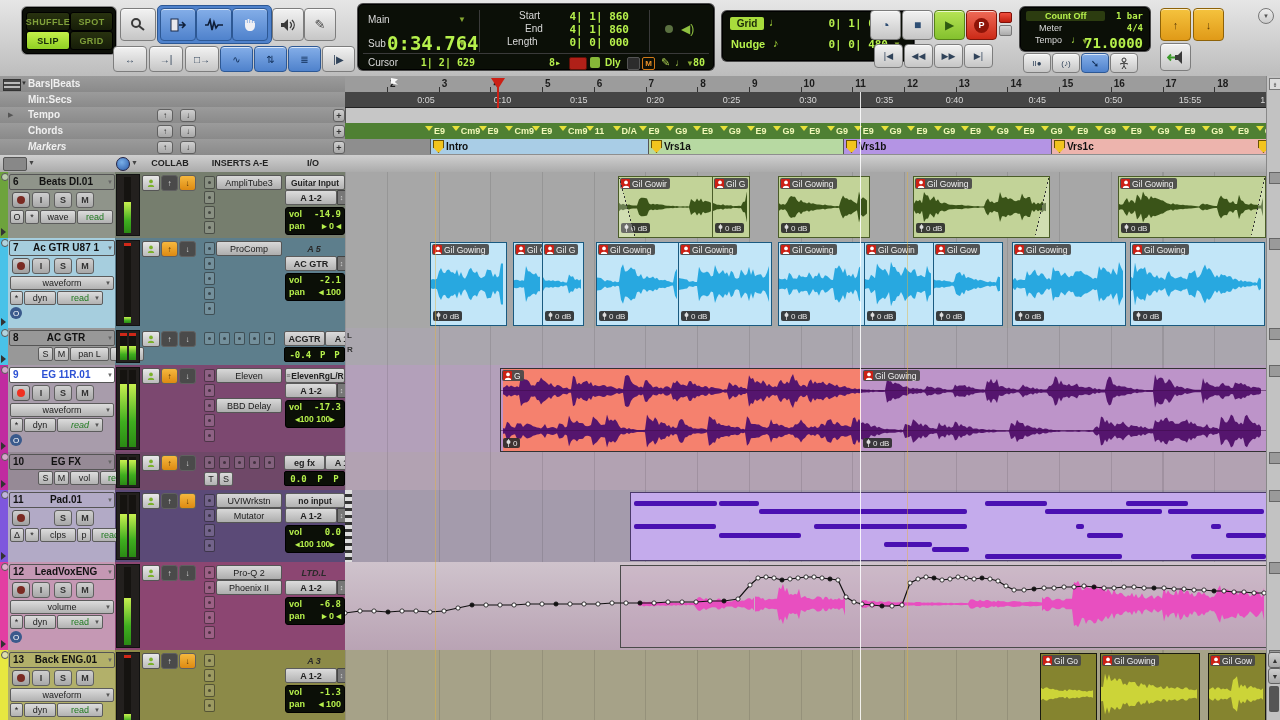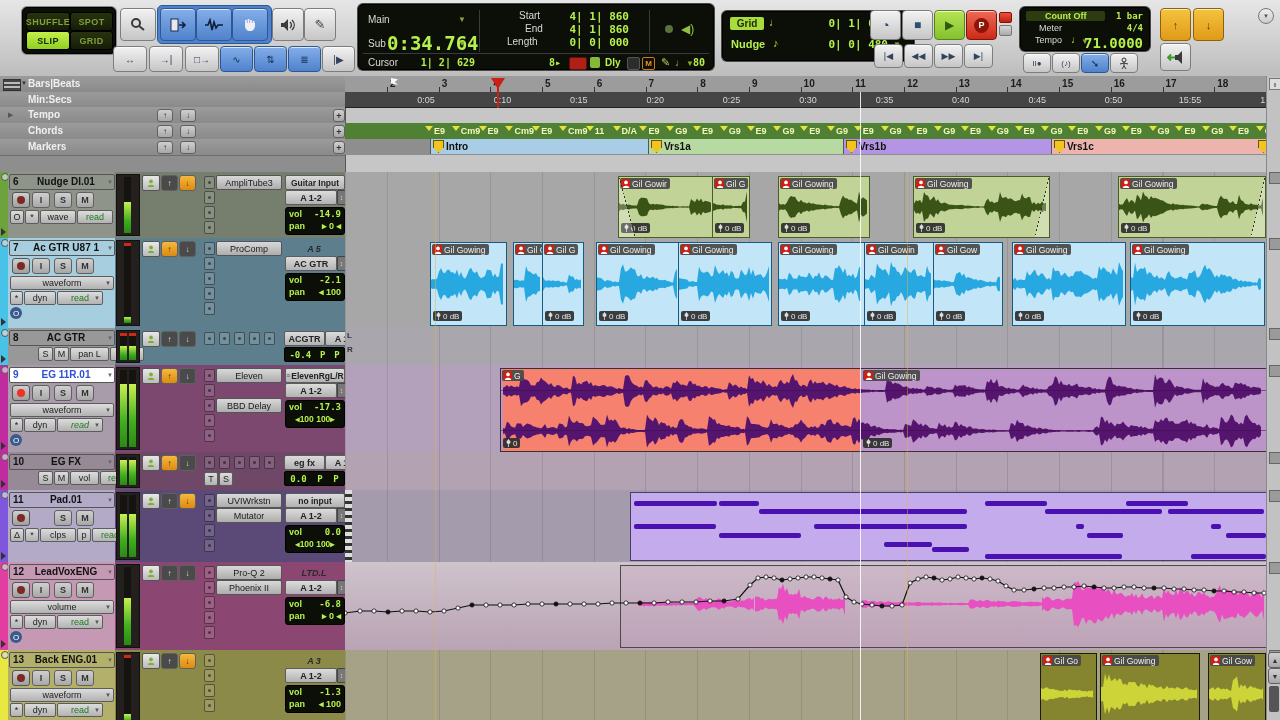--- a/index.html
+++ b/index.html
@@ -234,21 +234,21 @@
         <div class="tbtn" style="position: absolute; left: 333px; top: 2px; width: 10px; height: 11px; font-size: 9px;">+</div>
         <div class="" style="position: absolute; left: 8px; top: 4px; font-size: 7px; color: rgb(85, 85, 85);">▶</div>
       </div>
       <div class="" style="position: absolute; left: 0px; top: 47px; width: 345px; height: 16px; background: linear-gradient(rgb(155, 155, 155), rgb(138, 138, 138)); border-bottom: 1px solid rgb(110, 110, 110);">
         <div class="rowlab" style="position: absolute; left: 28px; top: 2px;">Chords</div>
         <div class="tbtn" style="position: absolute; left: 157px; top: 2px; width: 14px; height: 11px; font-size: 8px;">↑</div>
         <div class="tbtn" style="position: absolute; left: 180px; top: 2px; width: 14px; height: 11px; font-size: 8px;">↓</div>
         <div class="tbtn" style="position: absolute; left: 333px; top: 2px; width: 10px; height: 11px; font-size: 9px;">+</div>
       </div>
       <div class="" style="position: absolute; left: 0px; top: 63px; width: 345px; height: 16px; background: linear-gradient(rgb(155, 155, 155), rgb(138, 138, 138)); border-bottom: 1px solid rgb(110, 110, 110);">
-        <div class="rowlab" style="position: absolute; left: 28px; top: 2px;">Markers</div>
+        <div class="rowlab" style="position: absolute; left: 28px; top: 2px; font-style: italic;">Markers</div>
         <div class="tbtn" style="position: absolute; left: 157px; top: 2px; width: 14px; height: 11px; font-size: 8px;">↑</div>
         <div class="tbtn" style="position: absolute; left: 180px; top: 2px; width: 14px; height: 11px; font-size: 8px;">↓</div>
         <div class="tbtn" style="position: absolute; left: 333px; top: 2px; width: 10px; height: 11px; font-size: 9px;">+</div>
       </div>
     </div>
 
   <div id="ruler-right" class="a" style="left:345px;top:76px;width:921px;height:79px;overflow:hidden">
       <div class="" style="position: absolute; left: 0px; top: 0px; width: 921px; height: 16px; background: rgb(156, 156, 156); border-bottom: 1px solid rgb(102, 102, 102);">
         <div class="" style="position: absolute; left: 42px; top: 11px; width: 1px; height: 5px; background: rgb(51, 51, 51);"></div>
         <div class="barnum" style="position: absolute; left: 45px; top: 2px;">2</div>
@@ -287,21 +287,21 @@
         <div class="" style="position: absolute; left: 46px; top: 2px; width: 7px; height: 9px; background: rgb(248, 248, 248); clip-path: polygon(0px 0px, 100% 15%, 55% 45%, 100% 75%, 0px 60%);"></div>
       </div>
       <div class="" style="position: absolute; left: 0px; top: 16px; width: 921px; height: 15px; background: rgb(69, 69, 69); border-bottom: 1px solid rgb(34, 34, 34);">
         <div class="timenum" style="position: absolute; left: 66px; top: 3px; width: 30px; text-align: center;">0:05</div>
         <div class="timenum" style="position: absolute; left: 142.4px; top: 3px; width: 30px; text-align: center;">0:10</div>
         <div class="timenum" style="position: absolute; left: 218.8px; top: 3px; width: 30px; text-align: center;">0:15</div>
         <div class="timenum" style="position: absolute; left: 295.2px; top: 3px; width: 30px; text-align: center;">0:20</div>
         <div class="timenum" style="position: absolute; left: 371.6px; top: 3px; width: 30px; text-align: center;">0:25</div>
         <div class="timenum" style="position: absolute; left: 448px; top: 3px; width: 30px; text-align: center;">0:30</div>
         <div class="timenum" style="position: absolute; left: 524.4px; top: 3px; width: 30px; text-align: center;">0:35</div>
-        <div class="timenum" style="position: absolute; left: 600.8px; top: 3px; width: 30px; text-align: center;">0:40</div>
+        <div class="timenum" style="position: absolute; left: 600.8px; top: 3px; width: 30px; text-align: left;">0:40</div>
         <div class="timenum" style="position: absolute; left: 677.2px; top: 3px; width: 30px; text-align: center;">0:45</div>
         <div class="timenum" style="position: absolute; left: 753.6px; top: 3px; width: 30px; text-align: center;">0:50</div>
         <div class="timenum" style="position: absolute; left: 830px; top: 3px; width: 30px; text-align: center;">15:55</div>
         <div class="timenum" style="position: absolute; left: 906.4px; top: 3px; width: 30px; text-align: center;">1:0</div>
       </div>
       <div class="" style="position: absolute; left: 0px; top: 47px; width: 921px; height: 16px; background: rgb(79, 128, 51); border-bottom: 1px solid rgb(47, 80, 24);">
         <div class="tinytri a" style="position: absolute; left: 80px; top: 3px;"></div>
         <div class="chordlab" style="position: absolute; left: 89px; top: 3px;">E9</div>
         <div class="tinytri a" style="position: absolute; left: 106.8px; top: 3px;"></div>
         <div class="chordlab" style="position: absolute; left: 115.8px; top: 3px;">Cm9</div>
@@ -380,20 +380,29 @@
           <div class="mlab" style="position: absolute; left: 15px; top: 2px;">Vrs1b</div>
         </div>
         <div class="" style="position: absolute; left: 706px; top: 0px; width: 215px; height: 15px; background: rgb(237, 180, 173); border-left: 1px solid rgb(85, 85, 85);">
           <div class="mflag" style="left: 2px; top: 1px;"></div>
           <div class="mlab" style="position: absolute; left: 15px; top: 2px;">Vrs1c</div>
         </div>
         <div class="mflag" style="position: absolute; left: 913px; top: 1px; width: 9px; height: 11px;"></div>
       </div>
     </div>
 
+  <div id="colhead" class="a" style="left:0;top:155px;width:1280px;height:17px;background:linear-gradient(#cfcfcf,#ababab);border-bottom:1px solid #555">
+    <span class="a" style="left:3px;top:2px;width:22px;height:12px;background:#888;border:1px solid #555;border-radius:2px"></span>
+    <span class="a" style="left:28px;top:4px;font-size:7px;color:#444">▼</span>
+    <span class="a" style="left:116px;top:2px;width:12px;height:12px;border-radius:50%;background:radial-gradient(circle at 40% 35%,#7ab0e8,#2a5aa8);border:1px solid #224"></span>
+    <span class="a" style="left:131px;top:4px;font-size:7px;color:#444">▼</span>
+    <span class="a" style="left:142px;top:3px;width:56px;text-align:center;font-size:9px;font-weight:bold;color:#222">COLLAB</span>
+    <span class="a" style="left:200px;top:3px;width:80px;text-align:center;font-size:9px;font-weight:bold;color:#222">INSERTS A-E</span>
+    <span class="a" style="left:282px;top:3px;width:62px;text-align:center;font-size:9px;font-weight:bold;color:#222">I/O</span>
+  </div>
 
   <div id="built">
       <div class="" style="position: absolute; left: 345px; top: 172px; width: 921px; height: 66px; background: repeating-linear-gradient(90deg, rgba(0, 0, 0, 0.1) 0px, rgba(0, 0, 0, 0.1) 1px, transparent 1px, transparent 51.7px) 42px 0px rgb(167, 167, 167); border-bottom: 1px solid rgb(74, 74, 74); overflow: hidden;">
         <div class="" style="position: absolute; left: 273px; top: 4px; width: 94px; height: 60px; background: rgb(194, 211, 152); border: 1px solid rgb(74, 92, 40); overflow: hidden;">
           <svg width="92" height="34" style="position: absolute; left: 0px; top: 13px; overflow: visible;">
             <polygon points="0,12.629337384259259 2,14.7195296875 4,13.72920265625 6,14.779106984375 8,14.9840655453125 10,14.50241353671875 12,15.147358230640625 14,15.404832507035938 16,15.43520959155828 18,15.388562366087047 20,9.622587487796483 22,7.792422276877572 24,7.828173636395906 26,8.01808485815731 28,8.439078567301431 30,13.449474957867354 32,14.537834827077537 34,13.655032848981552 36,14.473772283588927 38,14.040065785771121 40,14.51067748186849 42,14.471261617607421 44,14.808474435051757 46,15.39959261310459 48,15.75061753748618 50,15.679131066664393 52,15.908903945238125 54,15.65806719852764 56,16.244776942753948 58,16.0085558499023 60,16.462482727420824 62,16.449358229901275 64,16.223881280006857 66,16.546978202160492 68,16.219895083161866 70,16.55960723165295 72,8.916737968099719 74,10.805118908540702 76,12.113012573811513 78,8.48426270591071 80,11.236000513274561 82,8.615411512486336 84,12.370120254157424 86,10.819831168393737 88,11.291990968725585 90,11.696351385393067 92,12.632272058082764 92,21.367727941917238 90,22.303648614606935 88,22.708009031274415 86,23.180168831606263 84,21.629879745842576 82,25.384588487513664 80,22.76399948672544 78,25.51573729408929 76,21.886987426188487 74,23.194881091459298 72,25.083262031900283 70,17.44039276834705 68,17.780104916838134 66,17.453021797839508 64,17.776118719993143 62,17.550641770098725 60,17.537517272579176 58,17.9914441500977 56,17.755223057246052 54,18.34193280147236 52,18.091096054761877 50,18.320868933335607 48,18.249382462513818 46,18.600407386895412 44,19.191525564948243 42,19.52873838239258 40,19.489322518131512 38,19.959934214228877 36,19.52622771641107 34,20.344967151018448 32,19.46216517292246 30,20.550525042132648 28,25.56092143269857 26,25.98191514184269 24,26.171826363604094 22,26.207577723122427 20,24.377412512203517 18,18.611437633912953 16,18.56479040844172 14,18.595167492964062 12,18.852641769359376 10,19.49758646328125 8,19.0159344546875 6,19.220893015625002 4,20.27079734375 2,19.2804703125 0,21.37066261574074" fill="#3a5418"></polygon>
           </svg>
           <div class="cliplab" style="position: absolute; left: 1px; top: 1px; max-width: 90px;">
             <span class="redav">
               <svg width="8" height="8" viewBox="0 0 10 10">
@@ -499,21 +508,21 @@
           <div class="" style="position: absolute; right: 0px; top: 0px; width: 14px; height: 60px; background: linear-gradient(to left top, rgba(255, 255, 255, 0.25) 49.5%, rgb(51, 51, 51) 49.5%, rgb(51, 51, 51) 51%, transparent 51%);"></div>
         </div>
       </div>
       <div class="" style="position: absolute; left: 0px; top: 172px; width: 345px; height: 66px; background: rgb(118, 126, 110); border-bottom: 1px solid rgb(63, 63, 63); overflow: hidden;">
         <div class="" style="position: absolute; left: 0px; top: 0px; width: 8px; height: 100%; background: rgb(109, 163, 60);"></div>
         <div class="" style="position: absolute; left: 1px; top: 1px; width: 6px; height: 6px; border-radius: 50%; background: rgba(220, 220, 220, 0.7); border: 1px solid rgb(85, 85, 85);"></div>
         <div class="" style="position: absolute; left: 1px; top: 56px; width: 0px; height: 0px; border-top: 4px solid transparent; border-bottom: 4px solid transparent; border-left: 5px solid rgb(51, 51, 51);"></div>
         <div class="" style="position: absolute; left: 8px; top: 0px; width: 107px; height: 100%; background: rgb(143, 148, 138);"></div>
         <div class="" style="position: absolute; left: 9px; top: 2px; width: 104px; height: 14px; background: rgb(143, 148, 138); border: 1px solid rgb(85, 85, 85); border-radius: 2px; display: flex; align-items: center;">
           <div class="" style="position: absolute; left: 3px; top: 1px; font-size: 10px; font-weight: bold; color: rgb(17, 17, 17);">6</div>
-          <div class="" style="position: absolute; left: 18px; top: 1px; width: 76px; text-align: center; font-size: 10px; font-weight: bold; color: rgb(17, 17, 17); white-space: nowrap; overflow: hidden;">Nudge DI.01</div>
+          <div class="" style="position: absolute; left: 18px; top: 1px; width: 76px; text-align: center; font-size: 10px; font-weight: bold; color: rgb(17, 17, 17); white-space: nowrap; overflow: hidden;">Beats DI.01</div>
           <div class="" style="position: absolute; right: 1px; top: 4px; font-size: 6px; color: rgb(102, 102, 102);">▼</div>
         </div>
         <div class="" style="position: absolute; left: 12px; top: 20px; width: 16px; height: 14px; border-radius: 3px; background: linear-gradient(rgb(207, 207, 207), rgb(159, 159, 159)); border: 1px solid rgb(85, 85, 85); display: flex; align-items: center; justify-content: center;">
           <div class="" style="position: static; width: 8px; height: 8px; border-radius: 50%; background: rgb(122, 42, 34);"></div>
         </div>
         <div class="tbtn" style="position: absolute; left: 32px; top: 20px; width: 16px; height: 14px; font-size: 9px; font-weight: bold;">I</div>
         <div class="tbtn" style="position: absolute; left: 54px; top: 20px; width: 16px; height: 14px; font-size: 9px; font-weight: bold;">S</div>
         <div class="tbtn" style="position: absolute; left: 76px; top: 20px; width: 16px; height: 14px; font-size: 9px; font-weight: bold;">M</div>
         <div class="chip" style="position: absolute; left: 10px; top: 38px; width: 12px; height: 12px;">O</div>
         <div class="chip" style="position: absolute; left: 25px; top: 38px; width: 12px; height: 12px;">*</div>

